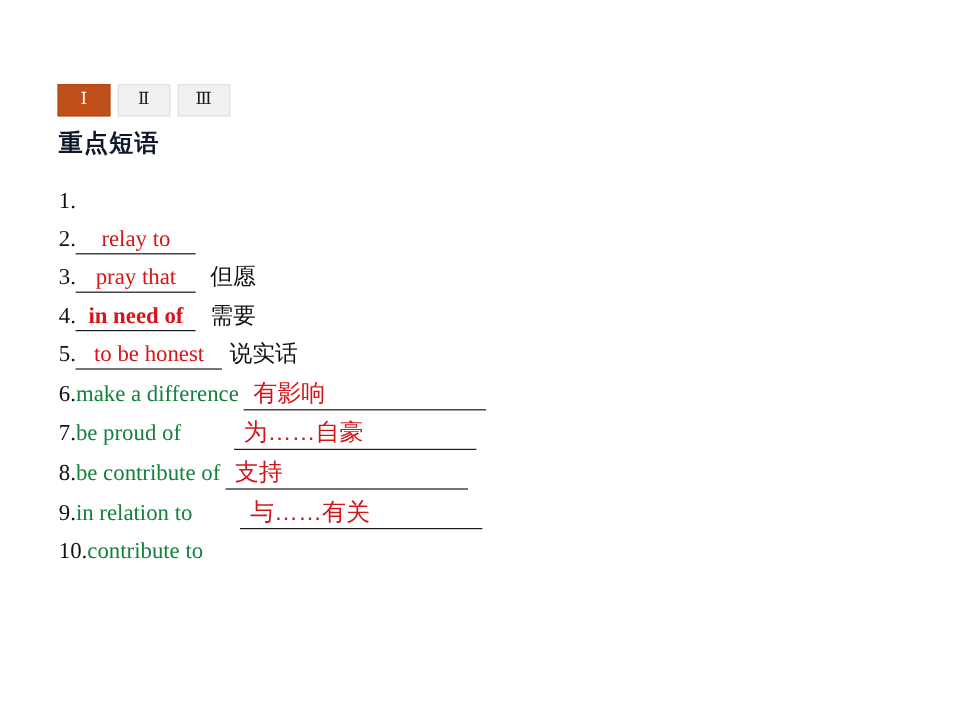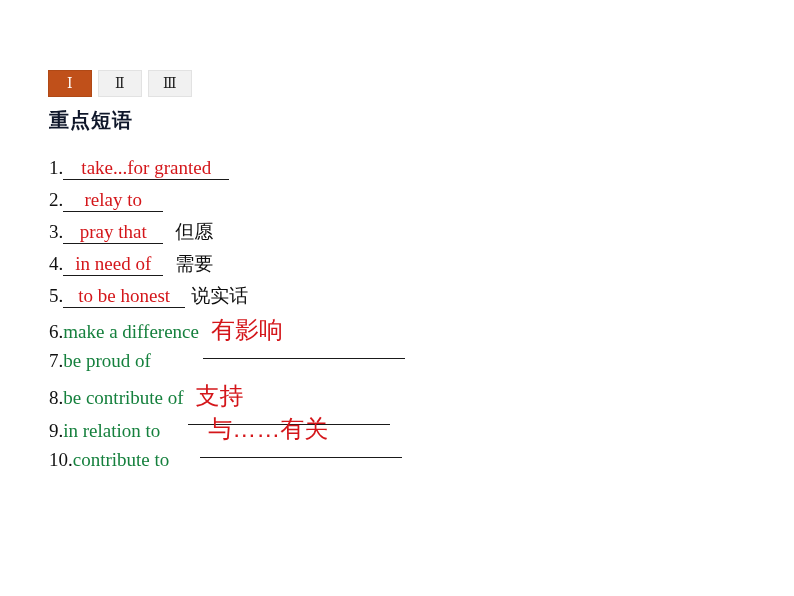--- a/index.html
+++ b/index.html
@@ -120,25 +120,25 @@
   .prompt-en {
     font-family: "Liberation Serif", "DejaVu Serif", serif;
     font-size: 19px;
     color: #15803d;
   }
 
   
   .blank-cn {
     color: #d4161a;
     font-family: "Liberation Sans", "DejaVu Sans", sans-serif;
-    font-size: 24px;
+    font-size: 20px;
     border-bottom: 1.3px solid #1a1a1a;
     display: inline-block;
     box-sizing: border-box;
-    padding: 0 2px 16px 8px;
+    padding: 0 2px 3px 8px;
     text-align: left;
   }
 </style>
 </head>
 <body>
 
 <div class="page">
 
   <div class="tab-strip">
     <div class="tab active">
@@ -151,55 +151,55 @@
       <span>Ⅲ</span>
     </div>
   </div>
 
   <div class="section-heading">重点短语</div>
 
   <div class="phrase-list">
 
     <div class="phrase-row type-a">
       <span class="num">1.</span>
-      <span class="blank-en" style="width:166px;">take...for granted</span>
     </div>
 
     <div class="phrase-row type-a">
       <span class="num">2.</span>
       <span class="blank-en" style="width:100px;">relay to</span>
     </div>
 
     <div class="phrase-row type-a">
       <span class="num">3.</span>
       <span class="blank-en" style="width:100px;">pray that</span>
       <span class="meaning-cn">但愿</span>
     </div>
 
     <div class="phrase-row type-a">
       <span class="num">4.</span>
-      <span class="blank-en" style="width:100px;">in need of</span>
+      <span class="blank-en" style="width:100px;font-weight:bold;">in need of</span>
       <span class="meaning-cn">需要</span>
     </div>
 
     <div class="phrase-row type-a">
       <span class="num">5.</span>
       <span class="blank-en" style="width:122px;">to be honest</span>
       <span class="meaning-cn" style="margin-left:6px;">说实话</span>
     </div>
 
     <div class="phrase-row type-b">
       <span class="num">6.</span>
       <span class="prompt-en">make a difference</span>
       <span class="blank-cn" style="width:202px; margin-left:4px;">有影响</span>
     </div>
 
     <div class="phrase-row type-b">
       <span class="num">7.</span>
       <span class="prompt-en">be proud of</span>
+      <span class="blank-cn" style="width:202px; margin-left:44px;">为……自豪</span>
     </div>
 
     <div class="phrase-row type-b">
       <span class="num">8.</span>
       <span class="prompt-en">be contribute of</span>
       <span class="blank-cn" style="width:202px; margin-left:4px;">支持</span>
     </div>
 
     <div class="phrase-row type-b">
       <span class="num">9.</span>

